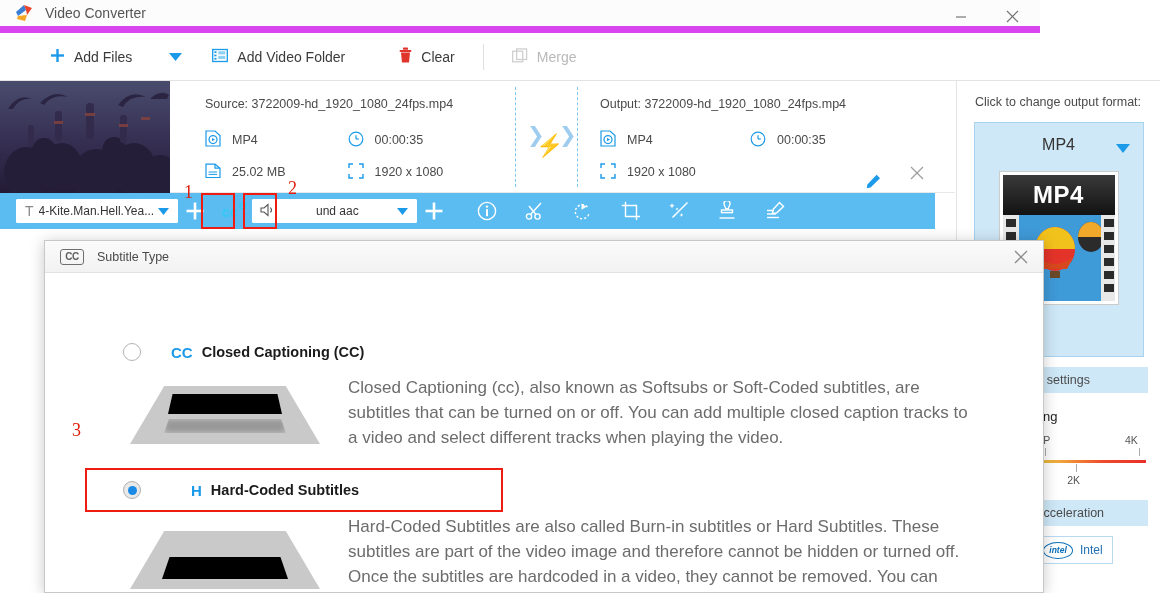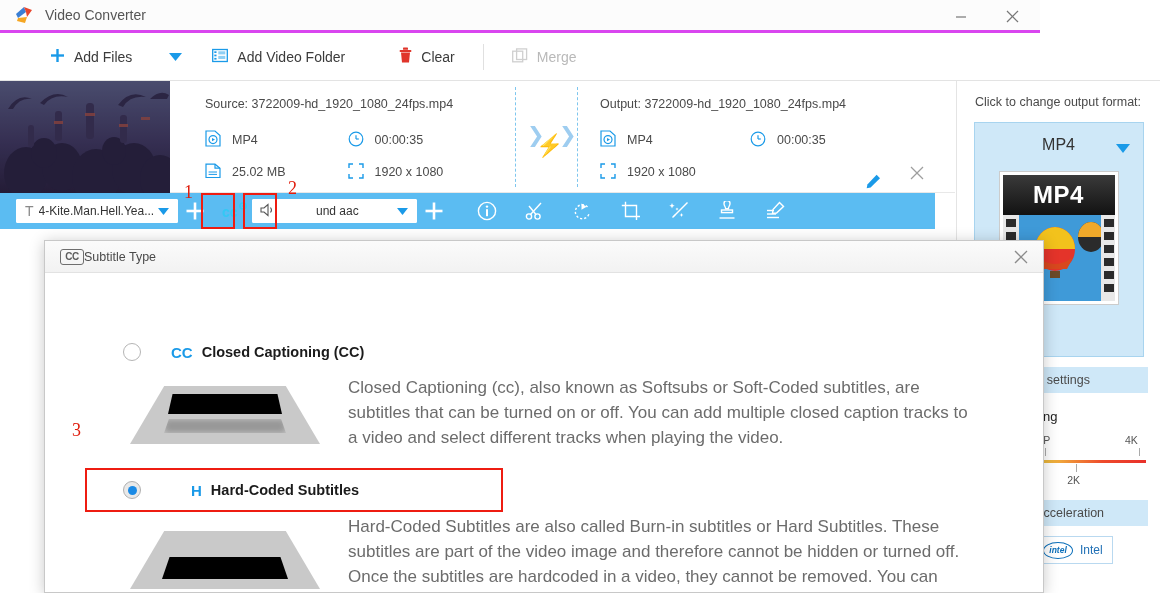--- a/index.html
+++ b/index.html
@@ -12,21 +12,21 @@
     color:#333;
     -webkit-font-smoothing:antialiased;
   }
 
   
   #app-window { position:absolute; left:0; top:0; width:1160px; height:593px; background:#fff; }
 
   
   .titlebar {
     position:absolute; left:0; top:0; width:1040px; height:33px;
-    background:#fcfcfc; border-bottom:3px solid #d946ef;
+    background:#fcfcfc; border-bottom:7px solid #d946ef;
     display:flex; align-items:center;
   }
   .app-logo { width:20px; height:20px; margin-left:14px; position:relative; }
   .app-title { margin-left:11px; font-size:14px; color:#555; }
   .win-btns { position:absolute; right:0; top:0; height:33px; display:flex; }
   .win-btn {
     width:46px; height:33px; display:flex; align-items:center; justify-content:center;
     color:#7a7a7a; font-size:15px;
   }
   .win-btn.close { width:56px; }
@@ -131,21 +131,21 @@
   }
   .dlg-head {
     height:32px; background:linear-gradient(#fbfbfb,#f2f2f2); border-bottom:1px solid #e2e2e2;
     display:flex; align-items:center;
   }
   .cc-badge {
     margin-left:15px; width:24px; height:16px; border:1.8px solid #6e6e6e; border-radius:3px;
     display:flex; align-items:center; justify-content:center;
     font-size:10px; font-weight:bold; color:#5d5d5d; letter-spacing:-0.5px;
   }
-  .dlg-title { font-size:12.5px; color:#4a4a4a; }
+  .dlg-title { margin-left:13px; font-size:12.5px; color:#4a4a4a; }
   .dlg-close { position:absolute; right:0; top:0; width:44px; height:32px;
       display:flex; align-items:center; justify-content:center; color:#888; font-size:16px; }
   .dlg-body { padding:0; position:relative; height:320px; }
 
   .opt-head { display:flex; align-items:center; }
   .radio {
     width:18px; height:18px; border:1.6px solid #b5b5b5; border-radius:50%;
     background:#fff; display:flex; align-items:center; justify-content:center;
   }
   .radio.on { border-color:#b0b0b0; background:#e9e9e9; }

